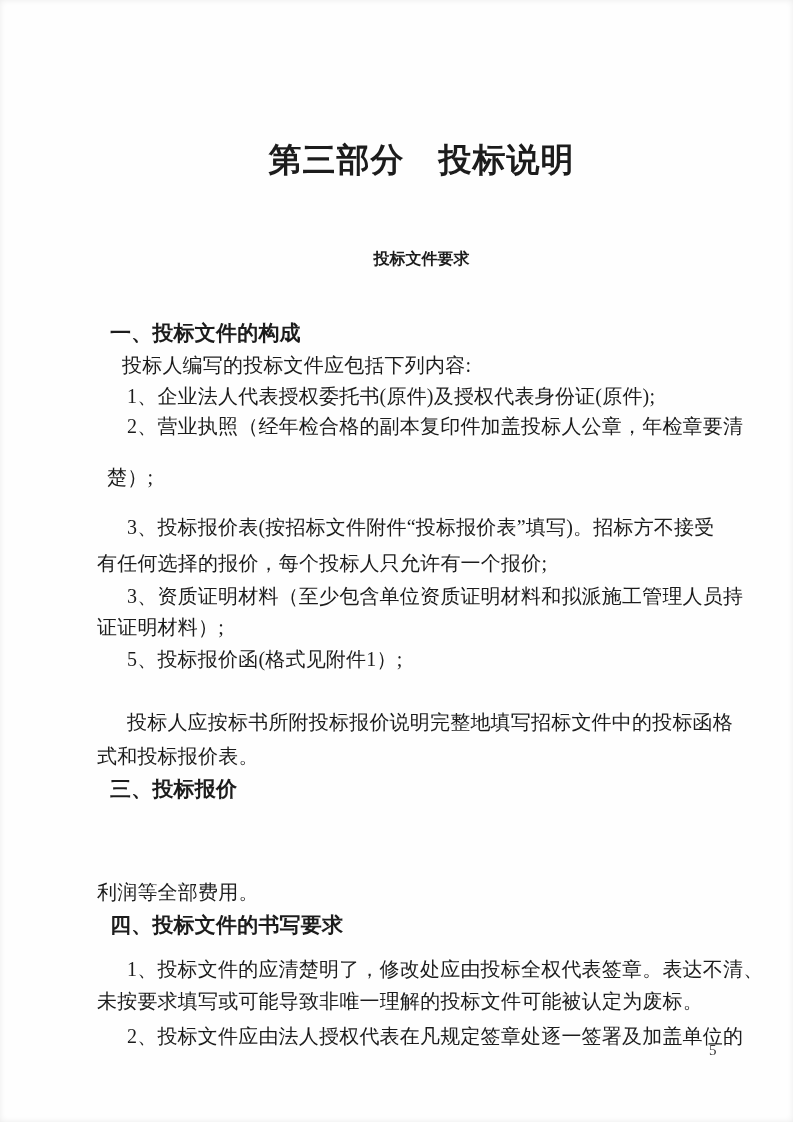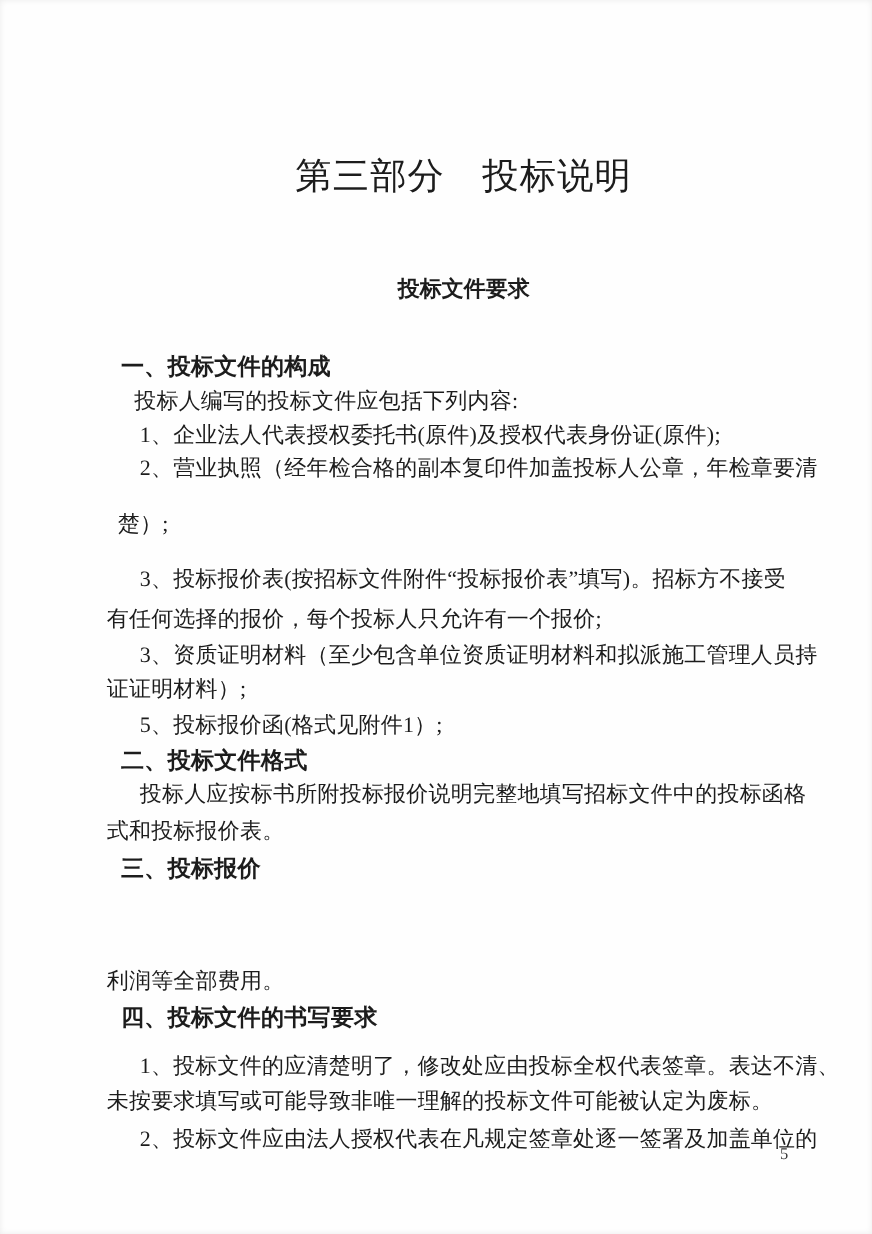--- a/index.html
+++ b/index.html
@@ -18,32 +18,32 @@
     box-shadow: inset 0 0 6px rgba(0,0,0,0.08);
   }
   .doc-title {
     position: absolute;
     top: 138px;
     left: 50px;
     right: 0;
     margin: 0;
     text-align: center;
     font-size: 33px;
-    font-weight: normal;
+    font-weight: bold;
     letter-spacing: 1px;
     white-space: nowrap;
   }
   .doc-subtitle {
     position: absolute;
     top: 249px;
     left: 50px;
     right: 0;
     margin: 0;
     text-align: center;
-    font-size: 20px;
+    font-size: 16px;
     font-weight: bold;
     white-space: nowrap;
   }
   .line {
     position: absolute;
     font-size: 20px;
     line-height: 26px;
     white-space: nowrap;
     letter-spacing: 0.2px;
     margin-top: 28px;
@@ -77,21 +77,20 @@
   <div class="line heading" style="top:292px">一、投标文件的构成</div>
   <div class="line first" style="top:324px">投标人编写的投标文件应包括下列内容:</div>
   <div class="line item" style="top:355px">1、企业法人代表授权委托书(原件)及授权代表身份证(原件);</div>
   <div class="line item" style="top:385px">2、营业执照（经年检合格的副本复印件加盖投标人公章，年检章要清</div>
   <div class="line cont2" style="top:436px">楚）;</div>
   <div class="line item" style="top:486px">3、投标报价表(按招标文件附件“投标报价表”填写)。招标方不接受</div>
   <div class="line cont" style="top:522px">有任何选择的报价，每个投标人只允许有一个报价;</div>
   <div class="line item" style="top:555px">3、资质证明材料（至少包含单位资质证明材料和拟派施工管理人员持</div>
   <div class="line cont" style="top:586px">证证明材料）;</div>
   <div class="line item" style="top:618px">5、投标报价函(格式见附件1）;</div>
-  <div class="line heading" style="top:650px">二、投标文件格式</div>
   <div class="line cont" style="top:715px">式和投标报价表。</div>
   <div class="line item" style="top:681px">投标人应按标书所附投标报价说明完整地填写招标文件中的投标函格</div>
   <div class="line heading" style="top:748px">三、投标报价</div>
   <div class="line cont" style="top:851px">利润等全部费用。</div>
   <div class="line heading" style="top:884px">四、投标文件的书写要求</div>
   <div class="line item" style="top:928px">1、投标文件的应清楚明了，修改处应由投标全权代表签章。表达不清、</div>
   <div class="line cont" style="top:960px">未按要求填写或可能导致非唯一理解的投标文件可能被认定为废标。</div>
   <div class="line item" style="top:995px">2、投标文件应由法人授权代表在凡规定签章处逐一签署及加盖单位的</div>
 
   <div class="page-number">5</div>

